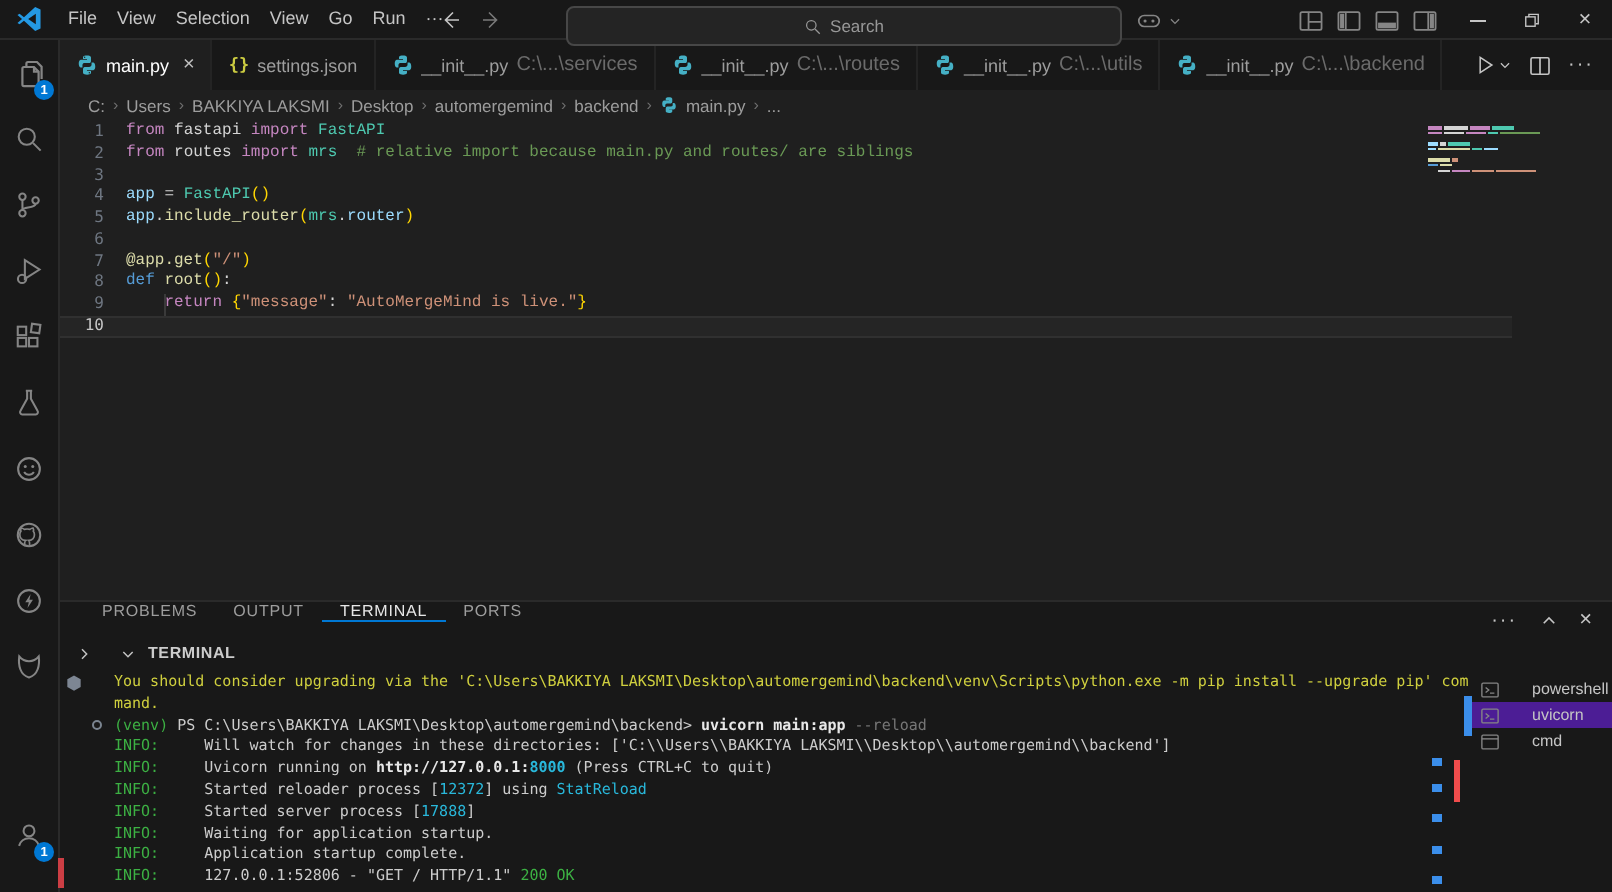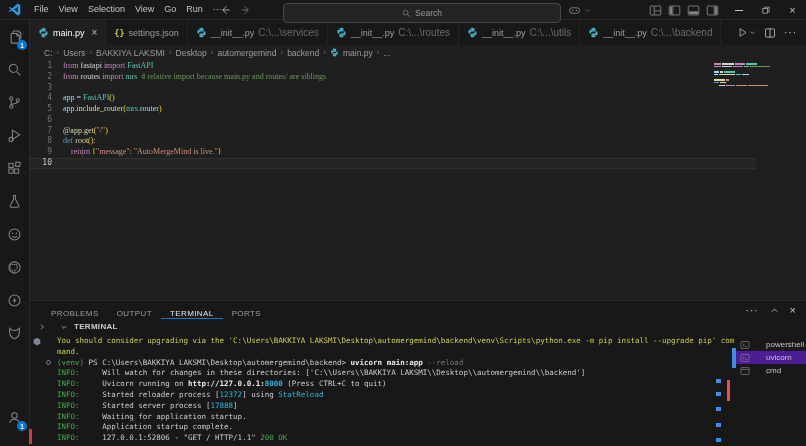--- a/index.html
+++ b/index.html
@@ -35,34 +35,34 @@
 .tab-actions{margin-left:auto;display:flex;align-items:center;gap:8px;padding:0 9px;color:#c5c5c5}
 .dots{font-size:10px;letter-spacing:1px;color:#c5c5c5}
 
 .breadcrumbs{position:absolute;left:30px;right:0;top:45px;height:15px;background:#1f1f1f;display:flex;align-items:center;padding-left:14px;gap:4px;font-size:8.5px;color:#9d9d9d;white-space:nowrap}
 .bc-sep{color:#6e6e6e;font-size:8px}
 
 .editor{position:absolute;left:30px;right:0;top:60px;height:240px;background:#1f1f1f}
 .gutter{position:absolute;left:0;top:1px;width:22px;font-family:"DejaVu Sans Mono",monospace;font-size:8px;color:#6e7681;text-align:right}
 .gutter .gn{height:10.75px;line-height:10.75px}
 .gutter .gn.on{color:#c6c6c6}
-.code{position:absolute;left:33px;top:1px;font-family:Liberation Serif, serif;font-size:8px;color:#d4d4d4;white-space:pre}
+.code{position:absolute;left:33px;top:1px;font-family:Liberation Mono, monospace;font-size:8px;color:#d4d4d4;white-space:pre}
 .code .ln{height:10.75px;line-height:10.75px}
 .curline{position:absolute;left:0;right:50px;top:97.5px;height:11.5px;background:rgba(130,130,130,.07);border-top:1px solid rgba(255,255,255,.05);border-bottom:1px solid rgba(255,255,255,.05)}
 .indent-guide{position:absolute;left:52px;top:87px;width:1px;height:11px;background:#3a3a3a}
 
 .c-kw{color:#c586c0}.c-def{color:#569cd6}.c-typ{color:#4ec9b0}.c-var{color:#9cdcfe}
 .c-fn{color:#dcdcaa}.c-str{color:#ce9178}.c-com{color:#6a9955}.c-pl{color:#d4d4d4}.c-br{color:#ffd602}
 
 .minimap{position:absolute;left:684px;top:3px;width:64px}
 .mmrow{display:flex;gap:1px;height:1.6px;margin-bottom:1.1px}
 .mmrow i{display:block;height:100%}
 
 .panel{position:absolute;left:30px;right:0;top:300px;bottom:0;background:#181818;border-top:1px solid #2a2a2a}
-.panel-tabs{display:flex;padding-left:12px;height:18px;align-items:flex-end}
+.panel-tabs{display:flex;padding-left:12px;height:18px;align-items:flex-start}
 .ptab{display:flex;align-items:center;padding:0 9px;font-size:8px;letter-spacing:.4px;color:#9d9d9d;border-bottom:1px solid transparent}
 .ptab.active{color:#e7e7e7;border-bottom-color:#0078d4}
 .panel-actions{position:absolute;right:10px;top:0;height:18px;display:flex;gap:11px;align-items:center;color:#c5c5c5}
 .term-header{position:absolute;left:0;top:18px;height:15px;display:flex;align-items:center;gap:6px;padding-left:8px;color:#c5c5c5}
 .term-title{font-size:8px;font-weight:bold;color:#cccccc;letter-spacing:.3px}
 .term{position:absolute;left:27px;top:35px;font-family:"DejaVu Sans Mono",monospace;font-size:7.5px;color:#cccccc;white-space:pre}
 .term .ln{height:10.8px;line-height:10.8px}
 
 .c-y{color:#cfcf3e}.c-g{color:#3cb043}.c-cy{color:#29b8db}.c-cyb{color:#29b8db;font-weight:bold}
 .c-bw{color:#e8e8e8;font-weight:bold}.c-dim{color:#767676}.c-tp{color:#cccccc}

